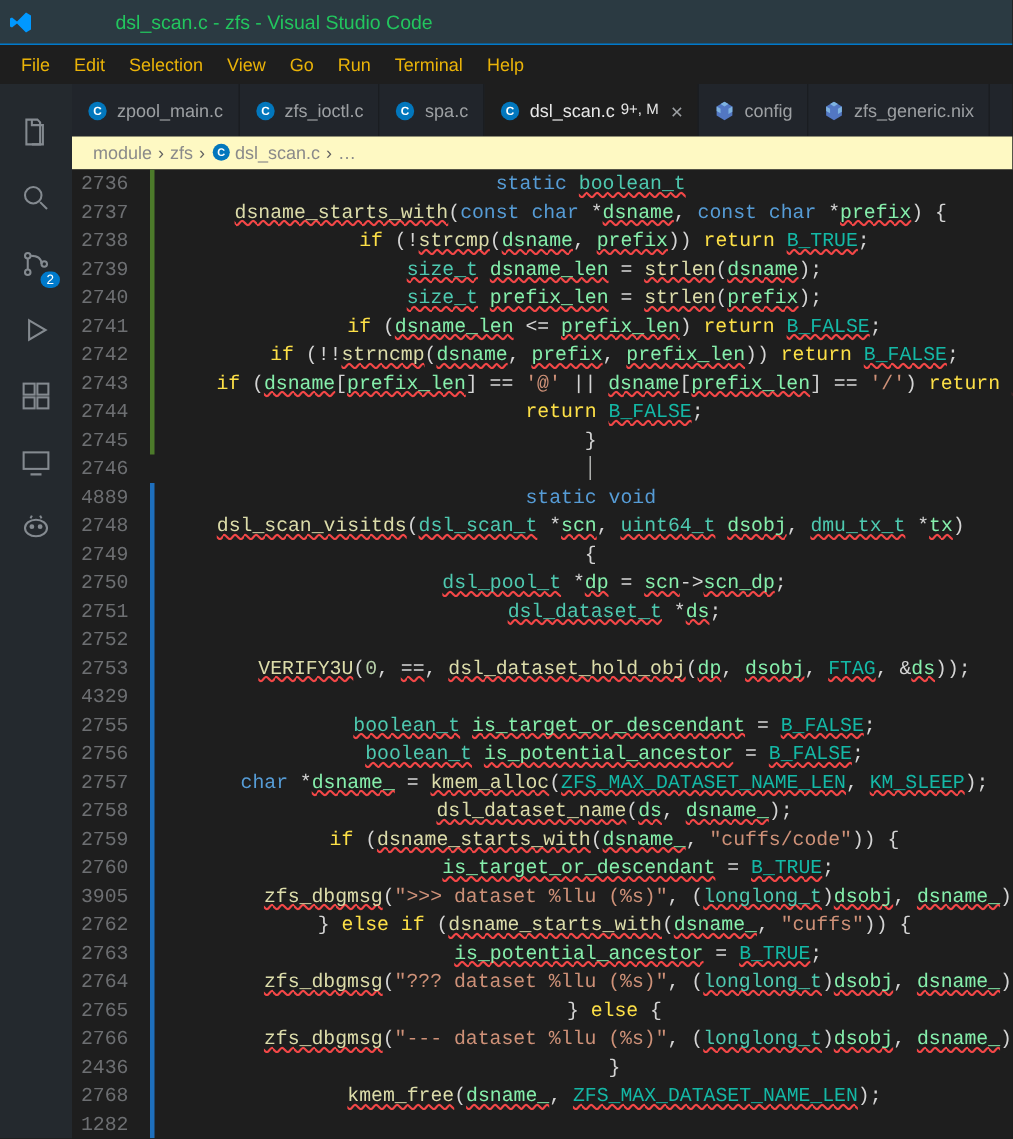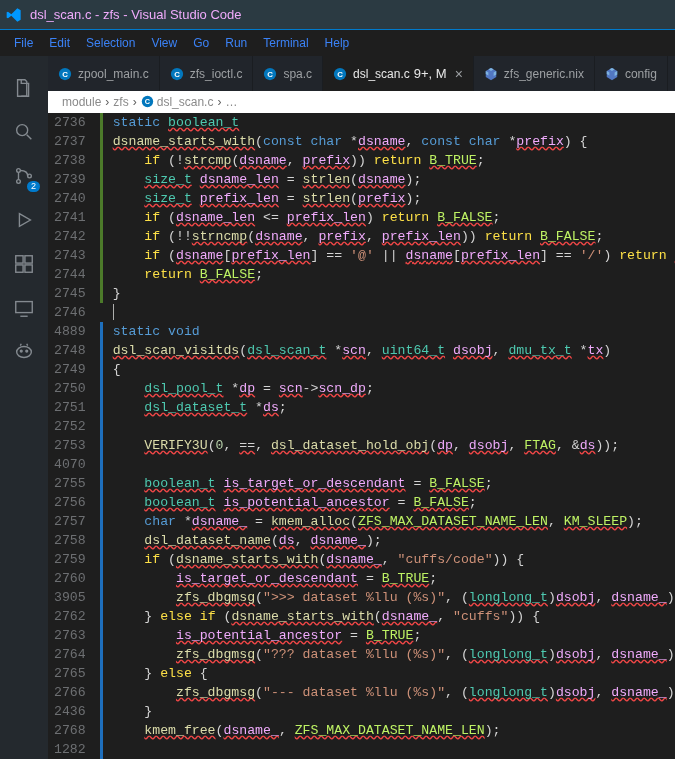--- a/index.html
+++ b/index.html
@@ -19,33 +19,34 @@
     align-items: center;
     padding-left: 6px;
     border-bottom: 1px solid #007acc;
   }
   .titlebar .logo {
     width: 16px; height: 16px;
     margin-right: 8px;
   }
   .titlebar .title {
     font-size: 13px;
-    color: #f0abfc;
+    color: #22c55e;
+    margin-left: 47px;
   }
   .menubar {
     height: 26px;
     background: #1e1e1e;
     display: flex;
     align-items: center;
     padding-left: 6px;
     font-size: 12px;
   }
   .menubar .menu-item {
     padding: 3px 8px;
-    color: #3b82f6;
+    color: #eab308;
     cursor: pointer;
   }
   .main {
     display: flex;
     height: calc(100% - 56px);
   }
   .activitybar {
     width: 48px;
     background: #24292e;
     display: flex;
@@ -95,24 +96,24 @@
     border-right: 1px solid #1a1d21;
     cursor: pointer;
     white-space: nowrap;
   }
   .tab.active {
     background: #1e1e1e;
     color: #e8e8e8;
   }
   .tab .tab-icon { width: 14px; height: 14px; margin-right: 6px; flex-shrink: 0; }
   .tab .close { margin-left: 8px; font-size: 14px; color: #9da0a3; }
-  .tab .mod { margin-left: 4px; font-size: 13px; }
+  .tab .mod { margin-left: 4px; font-size: 10px; }
   .breadcrumb {
     height: 22px;
-    background: #ffffff;
+    background: #fef9c3;
     display: flex;
     align-items: center;
     padding-left: 14px;
     font-size: 12px;
     color: #8a8a8a;
   }
   .breadcrumb .sep { margin: 0 4px; color: #5f5f5f; }
   .code-area {
     flex: 1;
     display: flex;
@@ -137,29 +138,29 @@
   .mod-bar .seg { width:3px; }
   .mod-bar .seg.green { background: #4c7a2a; }
   .mod-bar .seg.blue { background: #1e6fbd; }
   .code {
     flex: 1;
     padding-left: 10px;
     white-space: pre;
     color: #d4d4d4;
     overflow: hidden;
   }
-  .code .line { height: 19px; }
+  .code .line { height: 19px; text-align: center; }
   .kw { color: #569cd6; }
   .type { color: #4ec9b0; }
   .fn { color: #dcdcaa; }
   .str { color: #ce9178; }
   .num { color: #b5cea8; }
-  .const { color: #bef264; }
+  .const { color: #14b8a6; }
   .macro { color: #fde047; }
-  .param { color: #f0abfc; }
+  .param { color: #86efac; }
   .err { text-decoration: underline wavy #f44747; text-decoration-skip-ink: none; }
   .cursor {
     display: inline-block;
     width: 1px; height: 16px;
     background: #aeafad;
     vertical-align: text-bottom;
   }
 </style>
 </head>
 <body>
@@ -266,28 +267,28 @@
           </svg>
           <span>dsl_scan.c</span>
           <span class="mod">9+, M</span>
           <span class="close">×</span>
         </div>
         <div class="tab">
           <svg class="tab-icon" viewBox="0 0 16 16">
             <path fill="#5277c3" d="M8 1l6 3.5v7L8 15l-6-3.5v-7z"></path>
             <path fill="#7eb3e0" d="M8 1l3 1.7-3 1.8-3-1.8zM2 4.5l3 1.8v3.4l-3-1.7zM14 4.5v4l-3 1.7V6.3z"></path>
           </svg>
-          <span>zfs_generic.nix</span>
+          <span>config</span>
         </div>
         <div class="tab">
           <svg class="tab-icon" viewBox="0 0 16 16">
             <path fill="#5277c3" d="M8 1l6 3.5v7L8 15l-6-3.5v-7z"></path>
             <path fill="#7eb3e0" d="M8 1l3 1.7-3 1.8-3-1.8zM2 4.5l3 1.8v3.4l-3-1.7zM14 4.5v4l-3 1.7V6.3z"></path>
           </svg>
-          <span>config</span>
+          <span>zfs_generic.nix</span>
         </div>
       </div>
     <div class="breadcrumb" id="breadcrumb">
         <span>module</span>
         <span class="sep">›</span>
         <span>zfs</span>
         <span class="sep">›</span>
         <span><svg width="13" height="13" viewBox="0 0 16 16" style="vertical-align:-2px;margin-right:3px">
             <circle cx="8" cy="8" r="7" fill="#0277bd"></circle>
             <text x="8" y="11" text-anchor="middle" font-size="9" fill="#fff" font-family="sans-serif" font-weight="bold">C</text>
@@ -308,21 +309,21 @@
           <div class="ln">2744</div>
           <div class="ln">2745</div>
           <div class="ln">2746</div>
           <div class="ln">4889</div>
           <div class="ln">2748</div>
           <div class="ln">2749</div>
           <div class="ln">2750</div>
           <div class="ln">2751</div>
           <div class="ln">2752</div>
           <div class="ln">2753</div>
-          <div class="ln">4070</div>
+          <div class="ln">4329</div>
           <div class="ln">2755</div>
           <div class="ln">2756</div>
           <div class="ln">2757</div>
           <div class="ln">2758</div>
           <div class="ln">2759</div>
           <div class="ln">2760</div>
           <div class="ln">3905</div>
           <div class="ln">2762</div>
           <div class="ln">2763</div>
           <div class="ln">2764</div>

